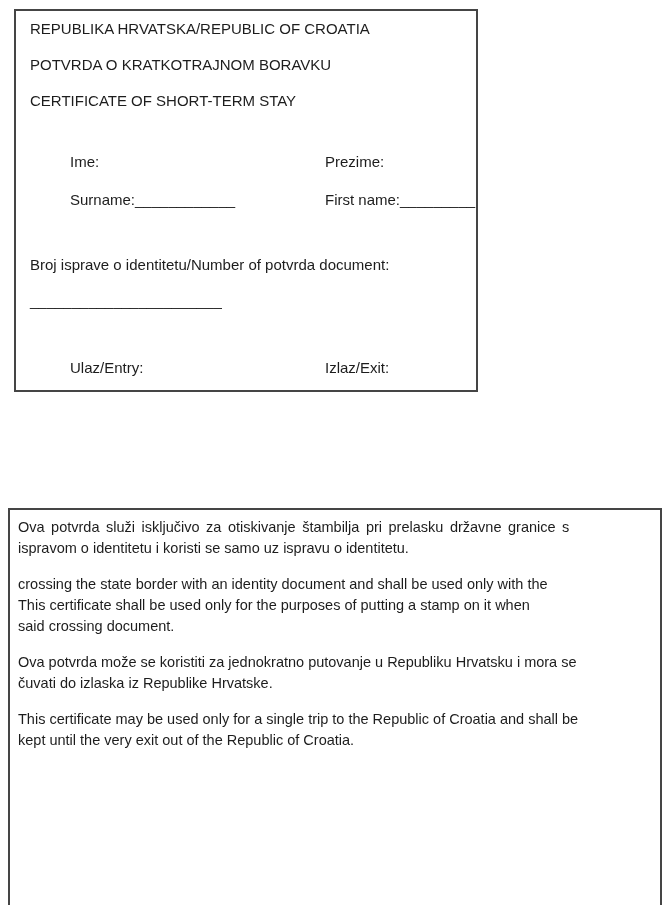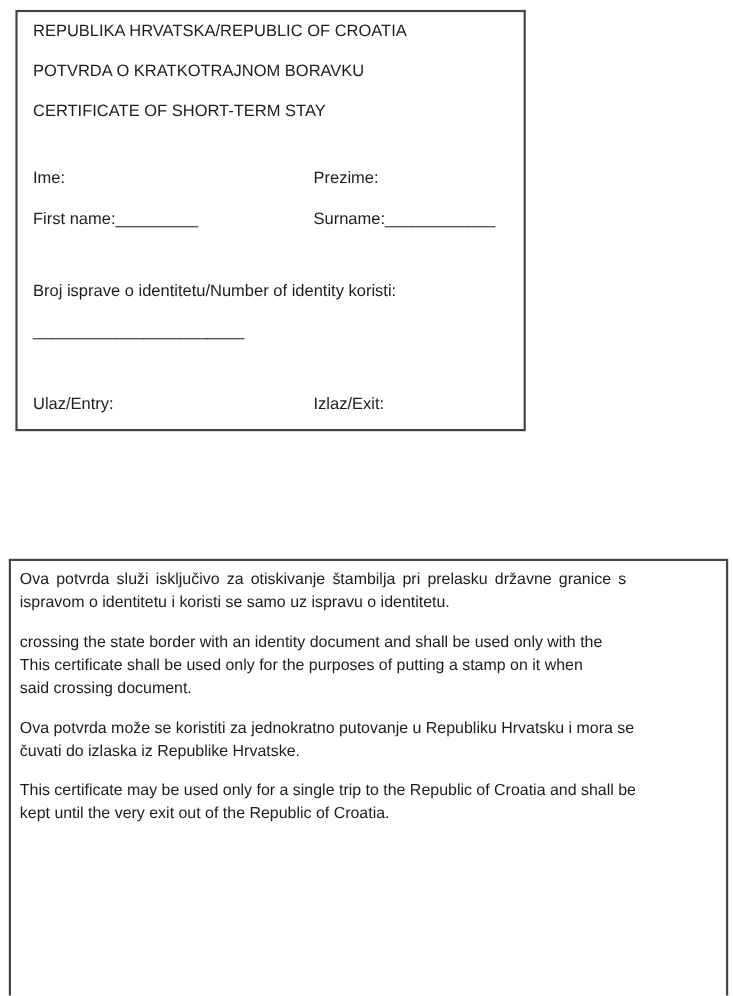--- a/index.html
+++ b/index.html
@@ -37,21 +37,21 @@
   }
   .field-line {
     line-height: 36px;
     white-space: nowrap;
   }
   .row {
     display: grid;
     grid-template-columns: 255px 1fr;
     line-height: 38px;
   }
-  .row .cell { white-space: nowrap; }
+  .row .cell { white-space: nowrap; margin-left: 40px; }
   .spacer-a { height: 24px; }
   .spacer-b { height: 28px; }
   .spacer-c { height: 30px; }
 
   
   .notes-box {
     position: absolute;
     left: 8px;
     top: 508px;
     width: 654px;
@@ -79,27 +79,27 @@
     <div class="title-line">POTVRDA O KRATKOTRAJNOM BORAVKU</div>
     <div class="title-line">CERTIFICATE OF SHORT-TERM STAY</div>
 
     <div class="spacer-a"></div>
 
     <div class="row">
       <div class="cell">Ime:</div>
       <div class="cell">Prezime:</div>
     </div>
     <div class="row">
+      <div class="cell">Surname:____________</div>
       <div class="cell">First name:_________</div>
-      <div class="cell">Surname:____________</div>
     </div>
 
     <div class="spacer-b"></div>
 
-    <div class="field-line">Broj isprave o identitetu/Number of identity koristi:</div>
+    <div class="field-line">Broj isprave o identitetu/Number of potvrda document:</div>
     <div class="field-line">_______________________</div>
 
     <div class="spacer-c"></div>
 
     <div class="row">
       <div class="cell">Ulaz/Entry:</div>
       <div class="cell">Izlaz/Exit:</div>
     </div>
   </div>
 

